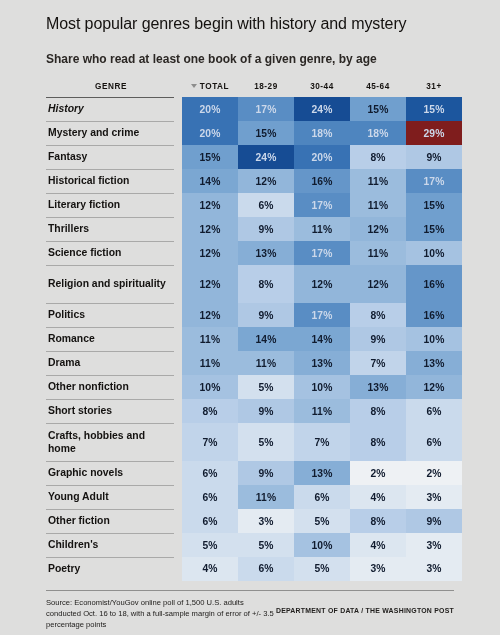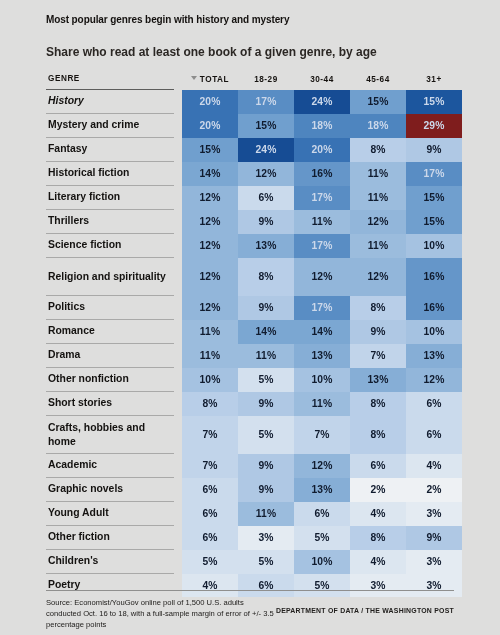--- a/index.html
+++ b/index.html
@@ -15,22 +15,22 @@
   }
   .card {
     position: relative;
     width: 500px;
     height: 635px;
     background: #dededd;
     box-sizing: border-box;
     padding: 14px 46px 0 46px;
   }
   .title {
-    font-size: 10px;
-    font-weight: bold;
+    font-size: 16px;
+    font-weight: normal;
     color: #14110f;
     letter-spacing: -0.1px;
     line-height: 1.25;
     margin: 0 0 12px 0;
   }
   .subtitle {
     font-size: 12px;
     font-weight: bold;
     color: #2b2724;
     line-height: 1.3;
@@ -49,21 +49,21 @@
   thead th {
     padding: 0 0 6px 0;
     font-size: 8.2px;
     font-weight: bold;
     letter-spacing: 0.55px;
     color: #15120f;
     vertical-align: bottom;
     background: transparent;
   }
   th.h-genre {
-    text-align: left;
+    text-align: center;
     padding-left: 2px;
   }
   th.h-val {
     text-align: center;
   }
   .sort-tri {
     display: inline-block;
     width: 0; height: 0;
     border-left: 3.4px solid transparent;
     border-right: 3.4px solid transparent;
@@ -276,29 +276,20 @@
         <tr>
           <td class="genre tall" style="height: 37px;">Crafts, hobbies and home</td>
           <td class="spacer" style="height: 37px;"></td>
           <td class="val" style="background: rgb(193, 212, 234); color: rgb(16, 27, 46); height: 37px;">7%</td>
           <td class="val" style="background: rgb(211, 224, 238); color: rgb(16, 27, 46); height: 37px;">5%</td>
           <td class="val" style="background: rgb(193, 212, 234); color: rgb(16, 27, 46); height: 37px;">7%</td>
           <td class="val" style="background: rgb(184, 206, 232); color: rgb(16, 27, 46); height: 37px;">8%</td>
           <td class="val" style="background: rgb(202, 218, 236); color: rgb(16, 27, 46); height: 37px;">6%</td>
         </tr>
         <tr>
-          <td class="genre">Academic</td>
-          <td class="spacer"></td>
-          <td class="val" style="background: rgb(193, 212, 234); color: rgb(16, 27, 46);">7%</td>
-          <td class="val" style="background: rgb(175, 200, 228); color: rgb(16, 27, 46);">9%</td>
-          <td class="val" style="background: rgb(146, 182, 218); color: rgb(16, 27, 46);">12%</td>
-          <td class="val" style="background: rgb(202, 218, 236); color: rgb(16, 27, 46);">6%</td>
-          <td class="val" style="background: rgb(220, 230, 240); color: rgb(16, 27, 46);">4%</td>
-        </tr>
-        <tr>
           <td class="genre">Graphic novels</td>
           <td class="spacer"></td>
           <td class="val" style="background: rgb(202, 218, 236); color: rgb(16, 27, 46);">6%</td>
           <td class="val" style="background: rgb(175, 200, 228); color: rgb(16, 27, 46);">9%</td>
           <td class="val" style="background: rgb(134, 174, 214); color: rgb(16, 27, 46);">13%</td>
           <td class="val" style="background: rgb(238, 241, 244); color: rgb(16, 27, 46);">2%</td>
           <td class="val" style="background: rgb(238, 241, 244); color: rgb(16, 27, 46);">2%</td>
         </tr>
         <tr>
           <td class="genre">Young Adult</td>

